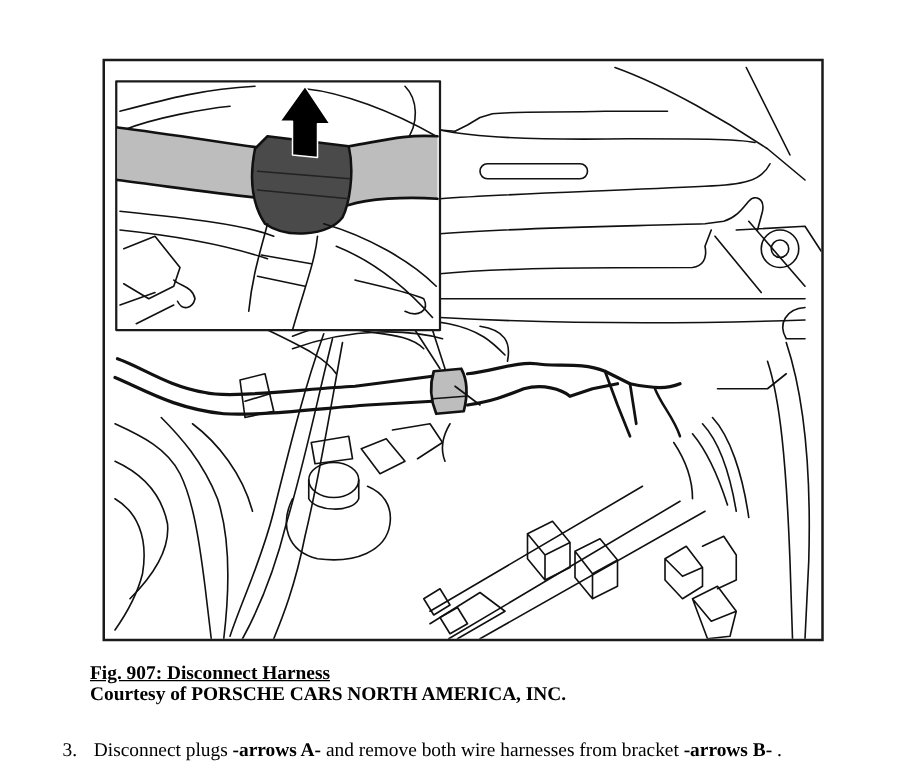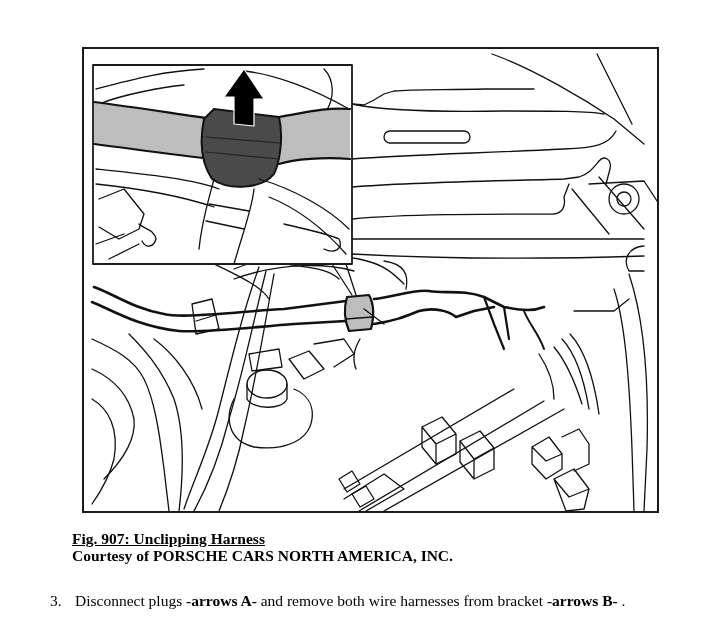--- a/index.html
+++ b/index.html
@@ -114,19 +114,19 @@
 
       <path d="M15 150 L40 140 L60 165 L55 180 L35 190 L15 178"></path>
       <path d="M55 175 C60 180 70 180 72 190 C70 198 62 200 58 192"></path>
       <path d="M12 195 L40 185 M25 210 L55 195"></path>
       <path d="M200 175 C220 180 245 185 255 190 C260 200 250 205 240 200"></path>
     </g>
   </svg>
 </div>
 
 <div class="caption">
-  <span class="fig-title">Fig. 907: Unclipping Harness</span>
+  <span class="fig-title">Fig. 907: Disconnect Harness</span>
   <span class="courtesy">Courtesy of PORSCHE CARS NORTH AMERICA, INC.</span>
 </div>
 
 <div class="step">
   <span class="num">3.</span><span>Disconnect plugs </span><b>-arrows A-</b><span> and remove both wire harnesses from bracket </span><b>-arrows B-</b><span> .</span>
 </div>
 
 </body></html>

